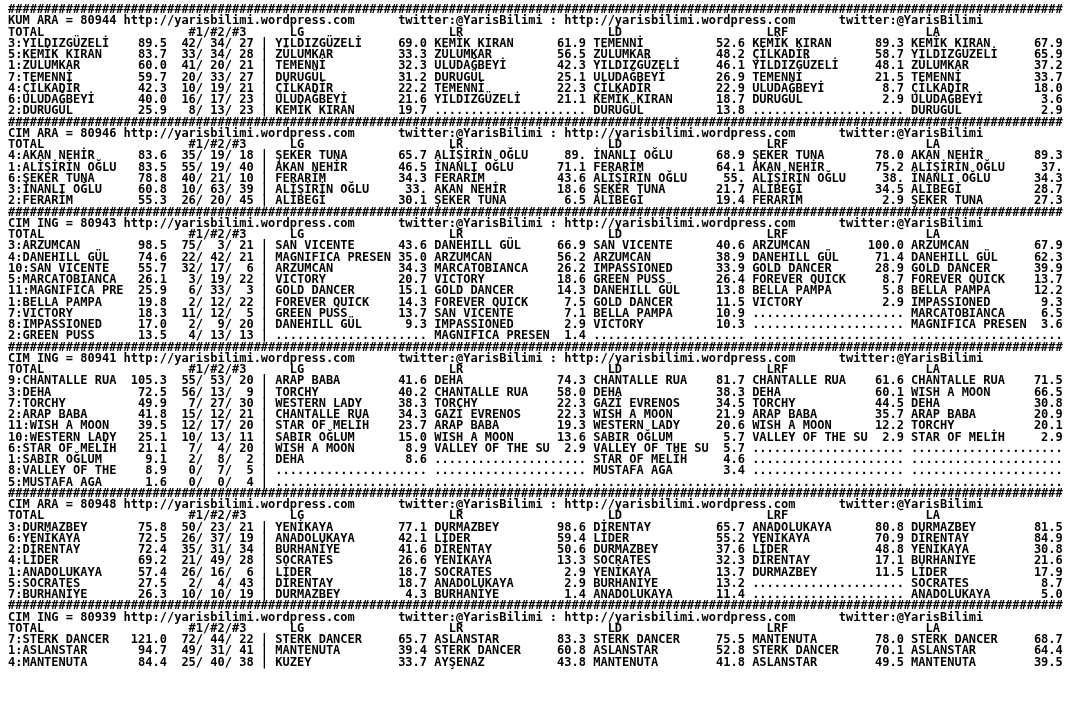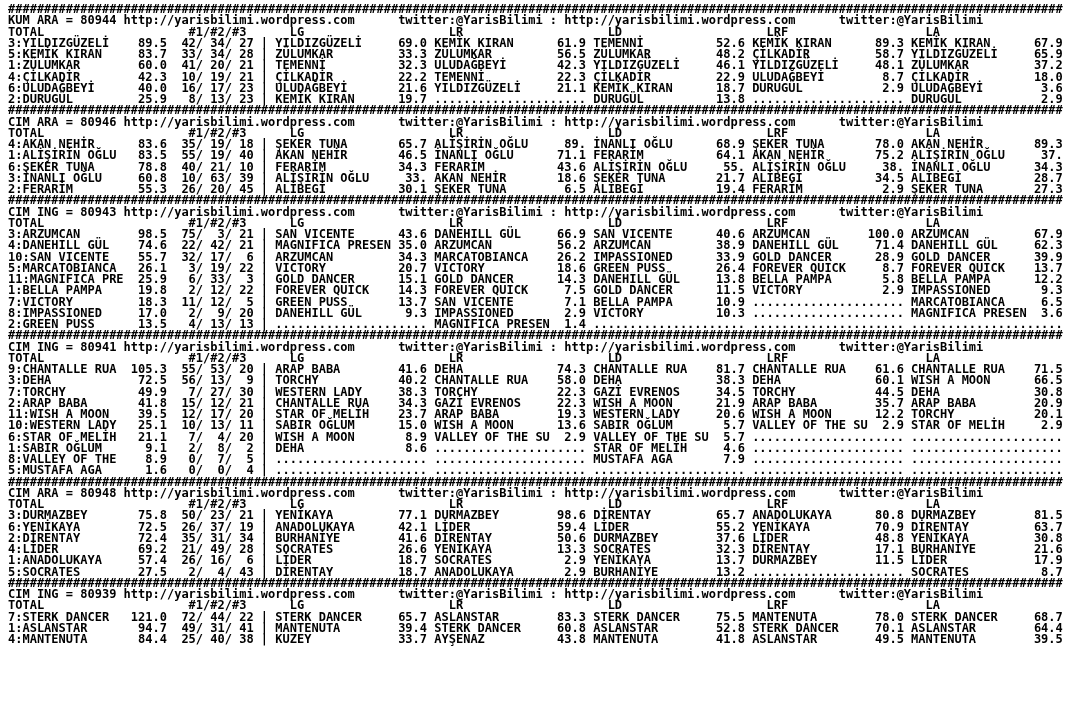--- a/index.html
+++ b/index.html
@@ -24,20 +24,21 @@
 </head>
 <body>
 
 <div id="terminal">
     <div class="line">##################################################################################################################################################</div>
     <div class="line">KUM ARA = 80944 http://yarisbilimi.wordpress.com      twitter:@YarisBilimi : http://yarisbilimi.wordpress.com      twitter:@YarisBilimi</div>
     <div class="line">TOTAL                    #1/#2/#3      LG                    LR                    LD                    LRF                   LA</div>
     <div class="line">3:YILDIZGÜZELİ    89.5  42/ 34/ 27 | YILDIZGÜZELİ     69.0 KEMİK KIRAN      61.9 TEMENNİ          52.6 KEMİK KIRAN      89.3 KEMİK KIRAN      67.9</div>
     <div class="line">5:KEMİK KIRAN     83.7  33/ 34/ 28 | ZÜLUMKAR         33.3 ZÜLUMKAR         56.5 ZÜLUMKAR         48.2 ÇİLKADİR         58.7 YILDIZGÜZELİ     65.9</div>
     <div class="line">1:ZÜLUMKAR        60.0  41/ 20/ 21 | TEMENNİ          32.3 ULUDAĞBEYİ       42.3 YILDIZGÜZELİ     46.1 YILDIZGÜZELİ     48.1 ZÜLUMKAR         37.2</div>
+    <div class="line">7:TEMENNİ         59.7  20/ 33/ 27 | DURUGÜL          31.2 DURUGÜL          25.1 ULUDAĞBEYİ       26.9 TEMENNİ          21.5 TEMENNİ          33.7</div>
     <div class="line">4:ÇİLKADİR        42.3  10/ 19/ 21 | ÇİLKADİR         22.2 TEMENNİ          22.3 ÇİLKADİR         22.9 ULUDAĞBEYİ        8.7 ÇİLKADİR         18.0</div>
     <div class="line">6:ULUDAĞBEYİ      40.0  16/ 17/ 23 | ULUDAĞBEYİ       21.6 YILDIZGÜZELİ     21.1 KEMİK KIRAN      18.7 DURUGÜL           2.9 ULUDAĞBEYİ        3.6</div>
     <div class="line">2:DURUGÜL         25.9   8/ 13/ 23 | KEMİK KIRAN      19.7 ..................... DURUGÜL          13.8 ..................... DURUGÜL           2.9</div>
     <div class="line">##################################################################################################################################################</div>
     <div class="line">CIM ARA = 80946 http://yarisbilimi.wordpress.com      twitter:@YarisBilimi : http://yarisbilimi.wordpress.com      twitter:@YarisBilimi</div>
     <div class="line">TOTAL                    #1/#2/#3      LG                    LR                    LD                    LRF                   LA</div>
     <div class="line">4:AKAN NEHİR      83.6  35/ 19/ 18 | ŞEKER TUNA       65.7 ALİŞİRİN OĞLU     89. İNANLI OĞLU      68.9 ŞEKER TUNA       78.0 AKAN NEHİR       89.3</div>
     <div class="line">1:ALİŞİRİN OĞLU   83.5  55/ 19/ 40 | AKAN NEHİR       46.5 İNANLI OĞLU      71.1 FERARİM          64.1 AKAN NEHİR       75.2 ALİŞİRİN OĞLU     37.</div>
     <div class="line">6:ŞEKER TUNA      78.8  40/ 21/ 10 | FERARİM          34.3 FERARİM          43.6 ALİŞİRİN OĞLU     55. ALİŞİRİN OĞLU     38. İNANLI OĞLU      34.3</div>
     <div class="line">3:İNANLI OĞLU     60.8  10/ 63/ 39 | ALİŞİRİN OĞLU     33. AKAN NEHİR       18.6 ŞEKER TUNA       21.7 ALİBEGİ          34.5 ALİBEGİ          28.7</div>
@@ -58,30 +59,31 @@
     <div class="line">CIM ING = 80941 http://yarisbilimi.wordpress.com      twitter:@YarisBilimi : http://yarisbilimi.wordpress.com      twitter:@YarisBilimi</div>
     <div class="line">TOTAL                    #1/#2/#3      LG                    LR                    LD                    LRF                   LA</div>
     <div class="line">9:CHANTALLE RUA  105.3  55/ 53/ 20 | ARAP BABA        41.6 DEHA             74.3 CHANTALLE RUA    81.7 CHANTALLE RUA    61.6 CHANTALLE RUA    71.5</div>
     <div class="line">3:DEHA            72.5  56/ 13/  9 | TORCHY           40.2 CHANTALLE RUA    58.0 DEHA             38.3 DEHA             60.1 WISH A MOON      66.5</div>
     <div class="line">7:TORCHY          49.9   7/ 27/ 30 | WESTERN LADY     38.3 TORCHY           22.3 GAZİ EVRENOS     34.5 TORCHY           44.5 DEHA             30.8</div>
     <div class="line">2:ARAP BABA       41.8  15/ 12/ 21 | CHANTALLE RUA    34.3 GAZİ EVRENOS     22.3 WISH A MOON      21.9 ARAP BABA        35.7 ARAP BABA        20.9</div>
     <div class="line">11:WISH A MOON    39.5  12/ 17/ 20 | STAR OF MELİH    23.7 ARAP BABA        19.3 WESTERN LADY     20.6 WISH A MOON      12.2 TORCHY           20.1</div>
     <div class="line">10:WESTERN LADY   25.1  10/ 13/ 11 | SABIR OĞLUM      15.0 WISH A MOON      13.6 SABIR OĞLUM       5.7 VALLEY OF THE SU  2.9 STAR OF MELİH     2.9</div>
     <div class="line">6:STAR OF MELİH   21.1   7/  4/ 20 | WISH A MOON       8.9 VALLEY OF THE SU  2.9 VALLEY OF THE SU  5.7 ..................... .....................</div>
     <div class="line">1:SABIR OĞLUM      9.1   2/  8/  2 | DEHA              8.6 ..................... STAR OF MELİH     4.6 ..................... .....................</div>
-    <div class="line">8:VALLEY OF THE    8.9   0/  7/  5 | ..................... ..................... MUSTAFA AGA       7.9 ..................... .....................</div>
+    <div class="line">8:VALLEY OF THE    8.9   0/  7/  5 | ..................... ..................... MUSTAFA AGA       3.4 ..................... .....................</div>
     <div class="line">5:MUSTAFA AGA      1.6   0/  0/  4 | ..................... ..................... ..................... ..................... .....................</div>
     <div class="line">##################################################################################################################################################</div>
     <div class="line">CIM ARA = 80948 http://yarisbilimi.wordpress.com      twitter:@YarisBilimi : http://yarisbilimi.wordpress.com      twitter:@YarisBilimi</div>
     <div class="line">TOTAL                    #1/#2/#3      LG                    LR                    LD                    LRF                   LA</div>
     <div class="line">3:DURMAZBEY       75.8  50/ 23/ 21 | YENİKAYA         77.1 DURMAZBEY        98.6 DİRENTAY         65.7 ANADOLUKAYA      80.8 DURMAZBEY        81.5</div>
-    <div class="line">6:YENİKAYA        72.5  26/ 37/ 19 | ANADOLUKAYA      42.1 LİDER            59.4 LİDER            55.2 YENİKAYA         70.9 DİRENTAY         63.7</div>
+    <div class="line">6:YENİKAYA        72.5  26/ 37/ 19 | ANADOLUKAYA      42.1 LİDER            59.4 LİDER            55.2 YENİKAYA         70.9 DİRENTAY         84.9</div>
     <div class="line">2:DİRENTAY        72.4  35/ 31/ 34 | BURHANİYE        41.6 DİRENTAY         50.6 DURMAZBEY        37.6 LİDER            48.8 YENİKAYA         30.8</div>
     <div class="line">4:LİDER           69.2  21/ 49/ 28 | SOCRATES         26.6 YENİKAYA         13.3 SOCRATES         32.3 DİRENTAY         17.1 BURHANİYE        21.6</div>
     <div class="line">1:ANADOLUKAYA     57.4  26/ 16/  6 | LİDER            18.7 SOCRATES          2.9 YENİKAYA         13.7 DURMAZBEY        11.5 LİDER            17.9</div>
     <div class="line">5:SOCRATES        27.5   2/  4/ 43 | DİRENTAY         18.7 ANADOLUKAYA       2.9 BURHANİYE        13.2 ..................... SOCRATES          8.7</div>
+    <div class="line">7:BURHANİYE       26.3  10/ 10/ 19 | DURMAZBEY         4.3 BURHANİYE         1.4 ANADOLUKAYA      11.4 ..................... ANADOLUKAYA       5.0</div>
     <div class="line">##################################################################################################################################################</div>
     <div class="line">CIM ING = 80939 http://yarisbilimi.wordpress.com      twitter:@YarisBilimi : http://yarisbilimi.wordpress.com      twitter:@YarisBilimi</div>
     <div class="line">TOTAL                    #1/#2/#3      LG                    LR                    LD                    LRF                   LA</div>
     <div class="line">7:STERK DANCER   121.0  72/ 44/ 22 | STERK DANCER     65.7 ASLANSTAR        83.3 STERK DANCER     75.5 MANTENUTA        78.0 STERK DANCER     68.7</div>
     <div class="line">1:ASLANSTAR       94.7  49/ 31/ 41 | MANTENUTA        39.4 STERK DANCER     60.8 ASLANSTAR        52.8 STERK DANCER     70.1 ASLANSTAR        64.4</div>
     <div class="line">4:MANTENUTA       84.4  25/ 40/ 38 | KUZEY            33.7 AYŞENAZ          43.8 MANTENUTA        41.8 ASLANSTAR        49.5 MANTENUTA        39.5</div>
   </div>
 
 </body></html>

